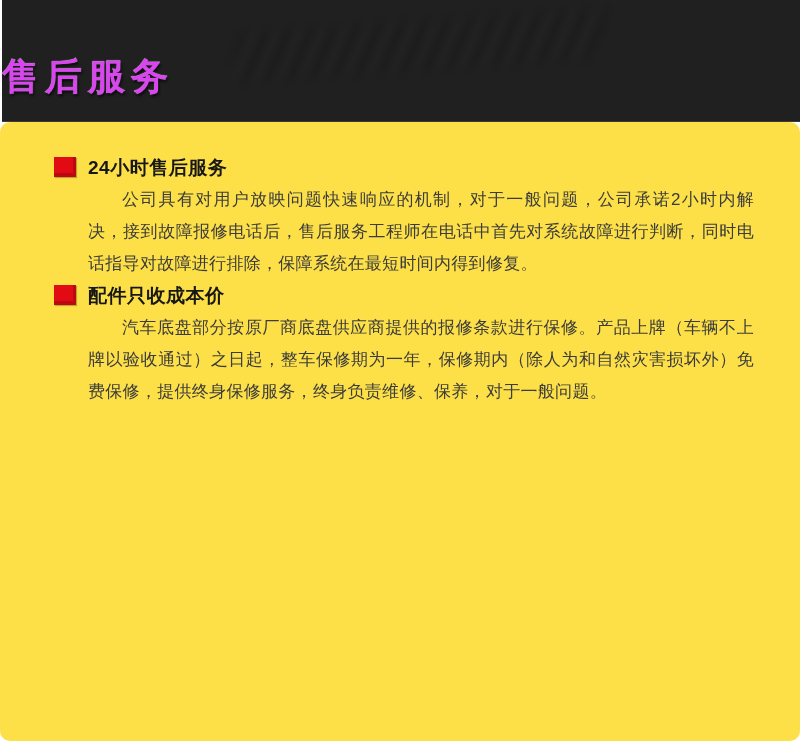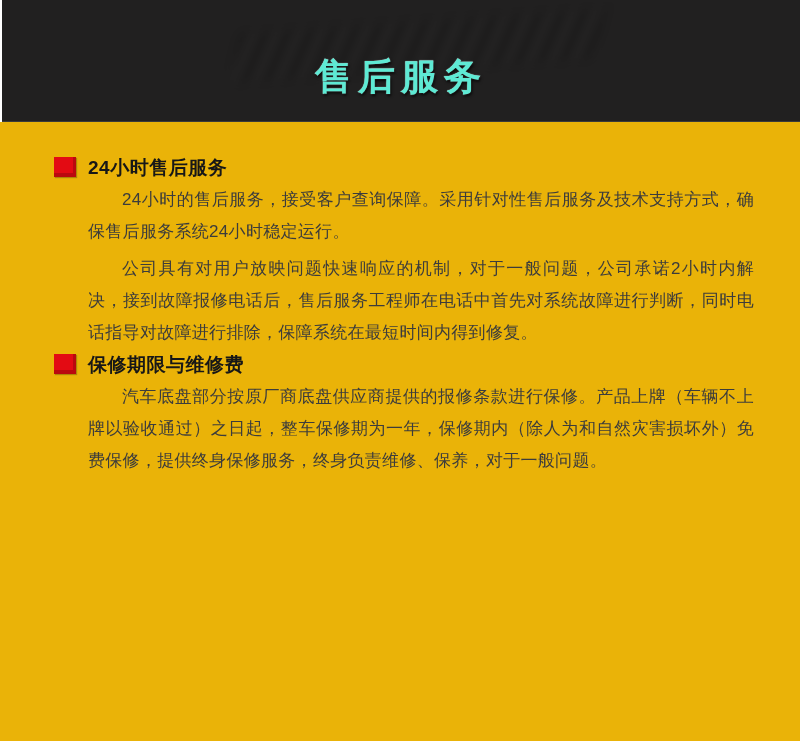--- a/index.html
+++ b/index.html
@@ -24,22 +24,22 @@
     height: 121px;
     background: #212020;
     border-bottom: 1px solid #3a3a3a;
   }
   .banner-title {
     position: absolute;
     left: 0;
     right: 0;
     top: 52px;
     margin: 0;
-    text-align: center;
-    color: #5eead4;
+    text-align: left;
+    color: #d946ef;
     font-size: 37px;
     font-weight: 700;
     letter-spacing: 6px;
     text-shadow: 1px 2px 3px rgba(0,0,0,0.8), 0 0 1px #ffffff;
   }
   
   .watermark {
     position: absolute;
     left: 235px;
     top: 20px;
@@ -57,21 +57,22 @@
   }
   
   .content {
     position: absolute;
     top: 122px;
     left: 0;
     right: 0;
     bottom: 0;
     box-sizing: border-box;
     padding: 35px 46px 0 88px;
-    background: #eab308;
+    background: #fde047;
+    border-radius: 10px;
   }
   .section {
     margin: 0 0 5px 0;
   }
   .sec-heading {
     position: relative;
     margin: 0 0 6px 0;
     height: 21px;
     line-height: 21px;
     font-size: 19px;
@@ -108,30 +109,29 @@
     <h1 class="banner-title">售后服务</h1>
   </header>
 
   <main class="content">
 
     <section class="section">
       <h2 class="sec-heading">
         <span class="bullet"></span>
         <span>24小时售后服务</span>
       </h2>
-      <p class="para">24小时的售后服务，接受客户查询保障。采用针对性售后服务及技术支持方式，确保售后服务系统24小时稳定运行。</p>
     </section>
 
 
     <section class="section">
       <p class="para">公司具有对用户放映问题快速响应的机制，对于一般问题，公司承诺2小时内解决，接到故障报修电话后，售后服务工程师在电话中首先对系统故障进行判断，同时电话指导对故障进行排除，保障系统在最短时间内得到修复。</p>
     </section>
 
     <section class="section">
       <h2 class="sec-heading">
         <span class="bullet"></span>
-        <span>保修期限与维修费</span>
+        <span>配件只收成本价</span>
       </h2>
       <p class="para">汽车底盘部分按原厂商底盘供应商提供的报修条款进行保修。产品上牌（车辆不上牌以验收通过）之日起，整车保修期为一年，保修期内（除人为和自然灾害损坏外）免费保修，提供终身保修服务，终身负责维修、保养，对于一般问题。</p>
     </section>
 
   </main>
 </div>
 
 </body></html>

